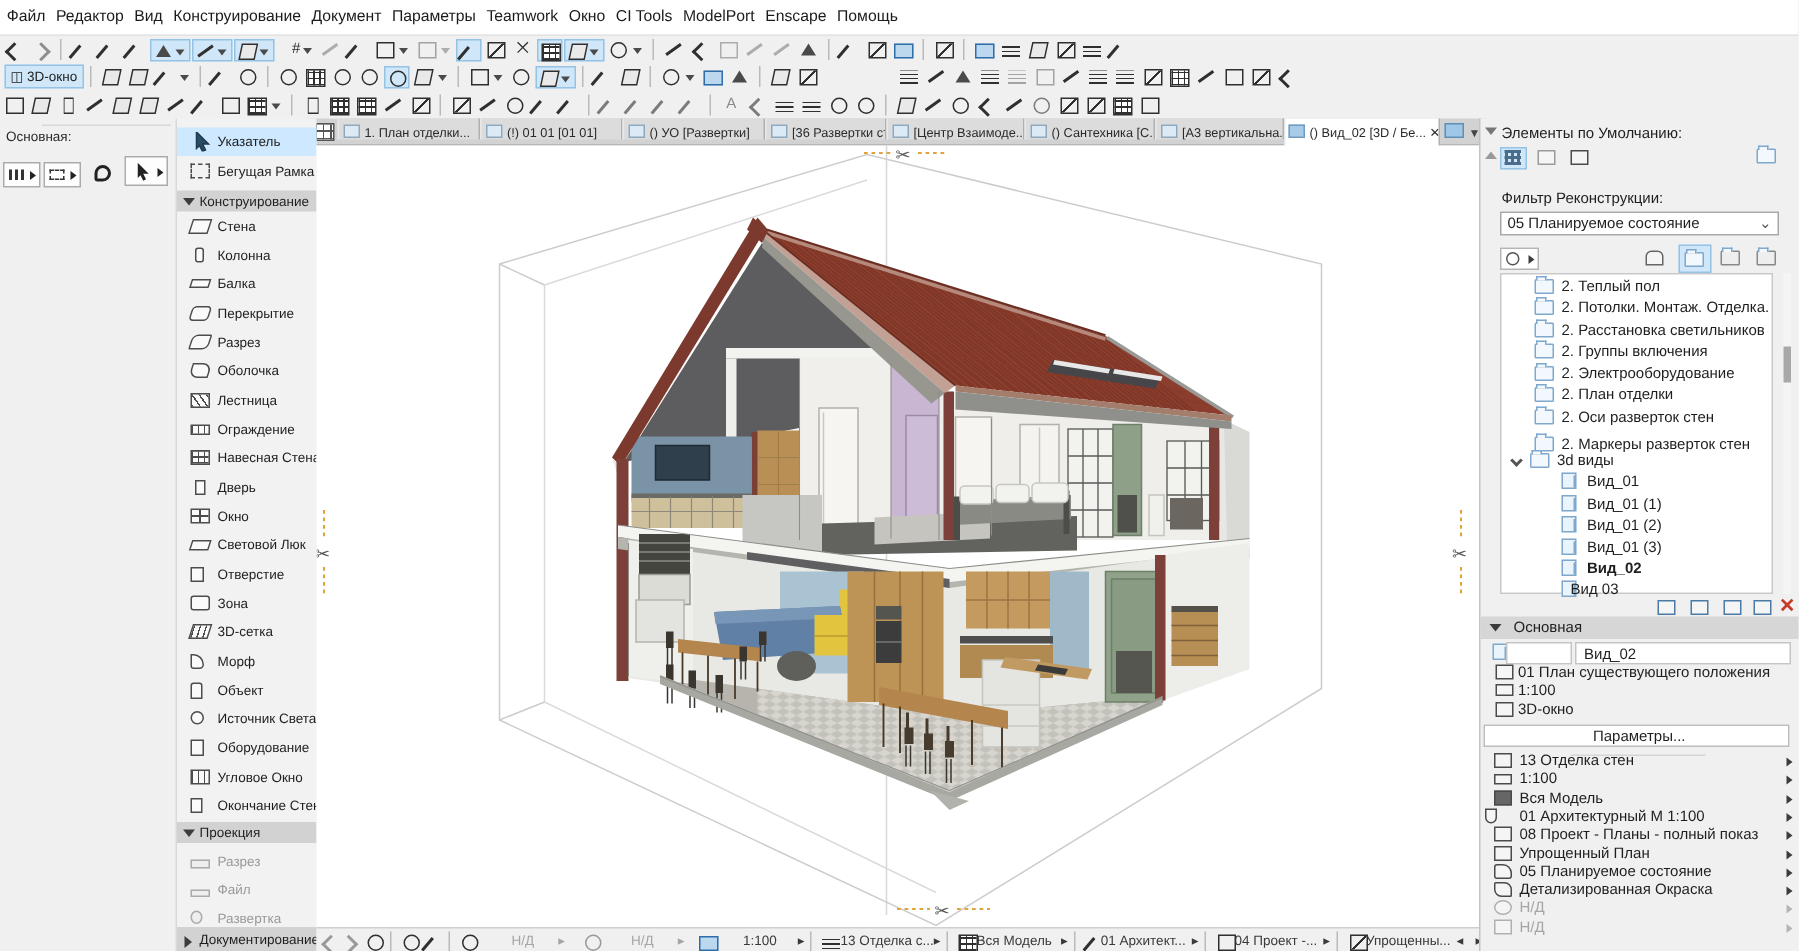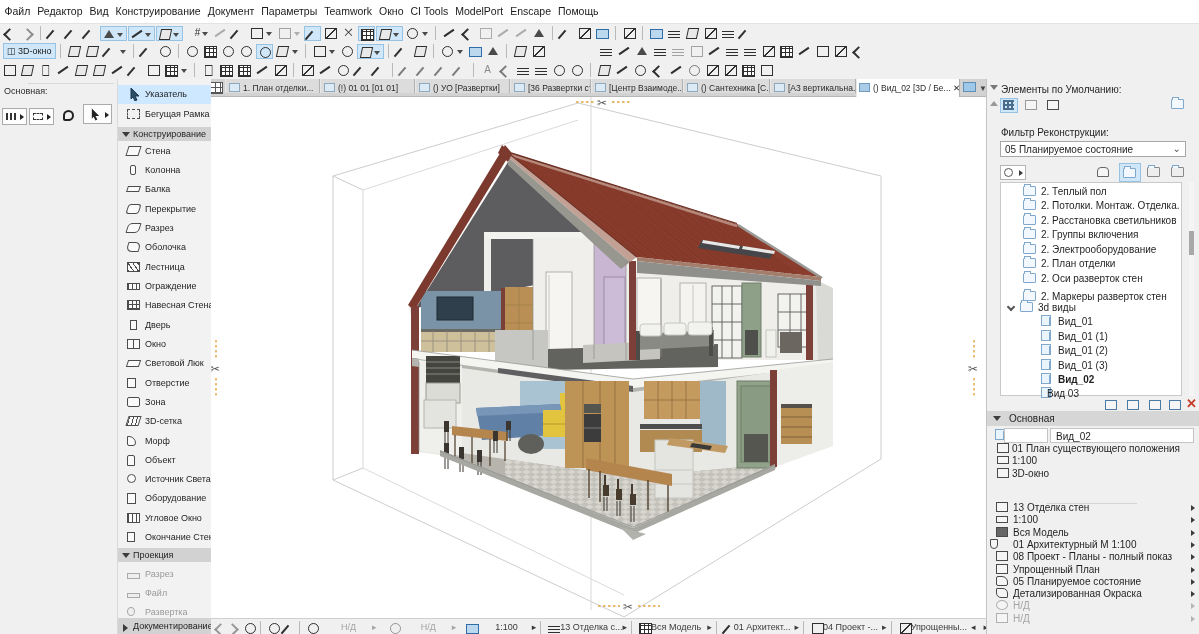--- a/index.html
+++ b/index.html
@@ -538,20 +538,23 @@
 <div class="rp-wh" style="left:17px;top:349px;width:44px;height:15px;border-color:#c5c5c5;"></div>
 <div class="rp-wh" style="left:63px;top:349px;width:144px;height:15px;border-color:#c5c5c5;">
         <span style="position:absolute;left:5px;top:2px;">Вид_02</span>
       </div>
 <div class="mini" style="left:10px;top:364px;"></div>
       <div class="rp-lbl" style="left:25px;top:364px;">01 План существующего положения</div>
 <div class="mini" style="left:10px;top:377px;height:8px;"></div>
       <div class="rp-lbl" style="left:25px;top:376px;">1:100</div>
 <div class="mini" style="left:10px;top:389px;"></div>
       <div class="rp-lbl" style="left:25px;top:389px;">3D-окно</div>
+<div class="rp-wh" style="left:2px;top:404px;width:204px;height:15px;border-color:#bdbdbd;">
+        <span style="position:absolute;left:72px;top:2px;">Параметры...</span>
+      </div>
 <div style="position:absolute;left:60px;top:424px;width:90px;border-top:1px solid #d5d5d5;"></div>
 <div class="prow" style="top:423px;">
         <span class="mini" style="left:9px;top:0;"></span>
         <span class="ptx">13 Отделка стен</span>
         <span class="arr-r"></span>
       </div>
 <div class="prow" style="top:435px;">
         <span class="mini" style="left:9px;top:2px;height:7px;"></span>
         <span class="ptx">1:100</span>
         <span class="arr-r"></span>

